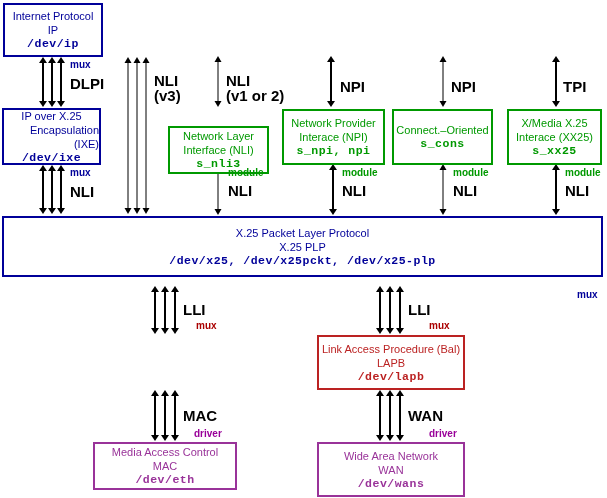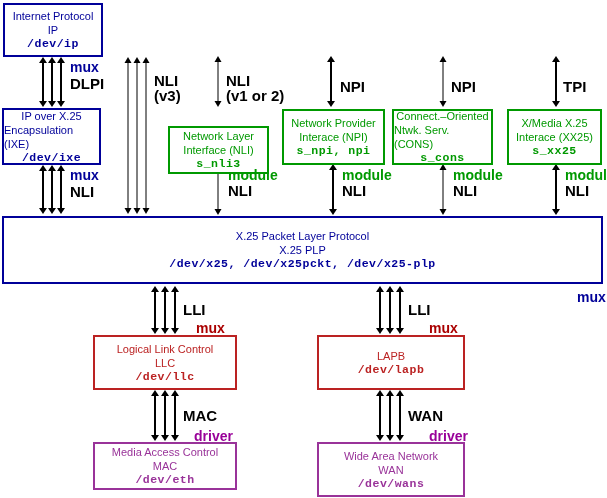--- a/index.html
+++ b/index.html
@@ -1,29 +1,29 @@
 <!DOCTYPE html>
 <html style="--blue: #000099; --green: #009900; --red: #bb2222; --magenta: #993399; --redlbl: #aa0000; --magentalbl: #990099; --arrow: #000000;"><head>
 <meta charset="utf-8">
 <style>
   html,body{margin:0;padding:0;background:#fff}
   .canvas{position:relative;width:607px;height:498px;background:#fff;
           font-family:"Liberation Sans",sans-serif;overflow:hidden}
   svg.arrow-layer{position:absolute;left:0;top:0;width:607px;height:498px}
   .box{position:absolute;border:2px solid;box-sizing:border-box;
        display:flex;flex-direction:column;align-items:center;justify-content:center;
-       text-align:left;font-size:11px;line-height:14px;background:#fff}
+       text-align:right;font-size:11px;line-height:14px;background:#fff}
   .box .dev{font-family:"Liberation Mono","DejaVu Sans Mono",monospace;
             font-weight:bold;font-size:11.5px;letter-spacing:0.5px}
   .c-blue{border-color:var(--blue);color:var(--blue)}
   .c-green{border-color:var(--green);color:var(--green)}
   .c-red{border-color:var(--red);color:var(--red)}
   .c-magenta{border-color:var(--magenta);color:var(--magenta)}
   .lbl{position:absolute;font-weight:bold;font-size:15px;color:#000;white-space:nowrap}
-  .lbl.small{font-size:14px}
+  .lbl.small{font-size:10px}
   .t-blue{color:var(--blue)}
   .t-green{color:var(--green)}
   .t-red{color:var(--redlbl)}
   .t-magenta{color:var(--magentalbl)}
 </style>
 </head>
 <body>
 
 <div class="canvas">
 
@@ -194,43 +194,38 @@
   </div>
 
   <div class="box c-green" style="left:282px;top:109px;width:103px;height:56px">
     <div>Network Provider</div>
     <div>Interace (NPI)</div>
     <div class="dev">s_npi, npi</div>
   </div>
 
   <div class="box c-green" style="left:392px;top:109px;width:101px;height:56px">
     <div>Connect.–Oriented</div>
-    <div>Ntwk. Serv. (CONS)</div>
     <div class="dev">s_cons</div>
   </div>
 
   <div class="box c-green" style="left:507px;top:109px;width:95px;height:56px">
     <div>X/Media X.25</div>
     <div>Interace (XX25)</div>
     <div class="dev">s_xx25</div>
   </div>
 
-  <div class="box c-blue" style="left:2px;top:216px;width:601px;height:68px">
+  <div class="box c-blue" style="left:2px;top:216px;width:601px;height:61px">
     <div>X.25 Packet Layer Protocol</div>
     <div>X.25 PLP</div>
     <div class="dev">/dev/x25, /dev/x25pckt, /dev/x25-plp</div>
   </div>
 
-  <div class="box c-red" style="left:93px;top:335px;width:144px;height:55px">
-    <div>Logical Link Control</div>
-    <div>LLC</div>
-    <div class="dev">/dev/llc</div>
-  </div>
 
   <div class="box c-red" style="left:317px;top:335px;width:148px;height:55px">
+    <div>Link Access Procedure (Bal)</div>
     <div>LAPB</div>
     <div class="dev">/dev/lapb</div>
   </div>
 
   <div class="box c-magenta" style="left:93px;top:442px;width:144px;height:48px">
     <div>Media Access Control</div>
     <div>MAC</div>
     <div class="dev">/dev/eth</div>
   </div>
 

